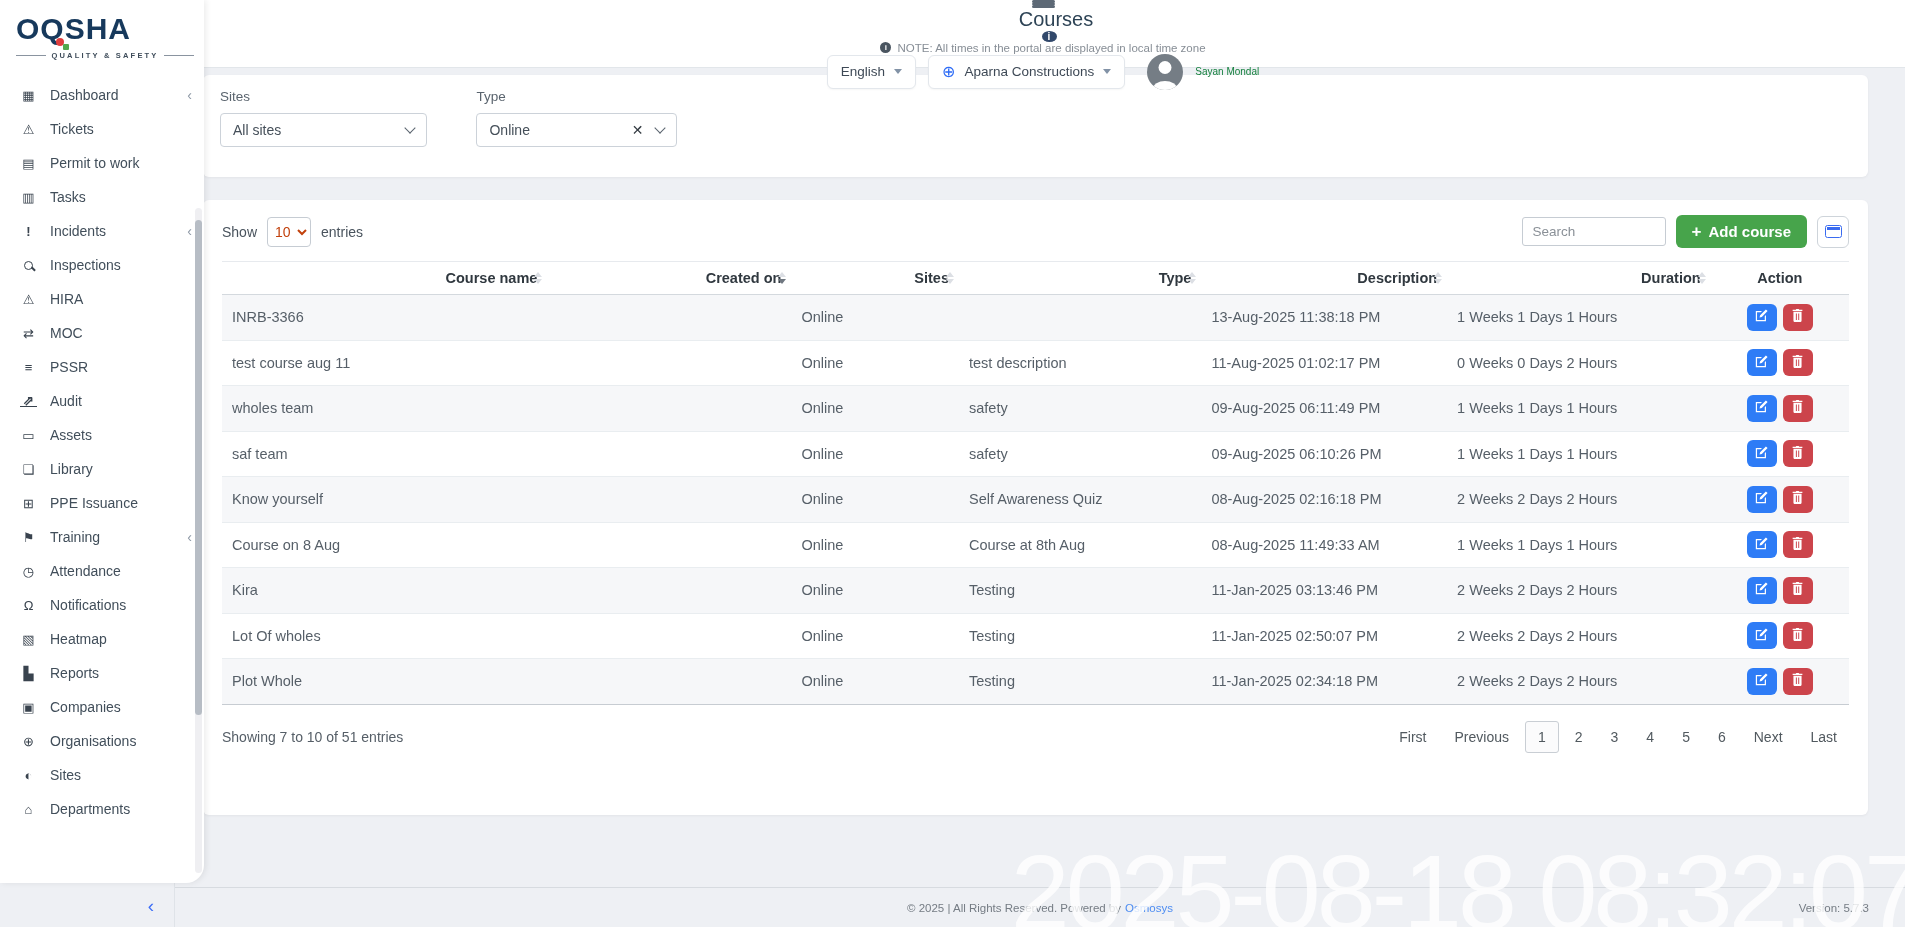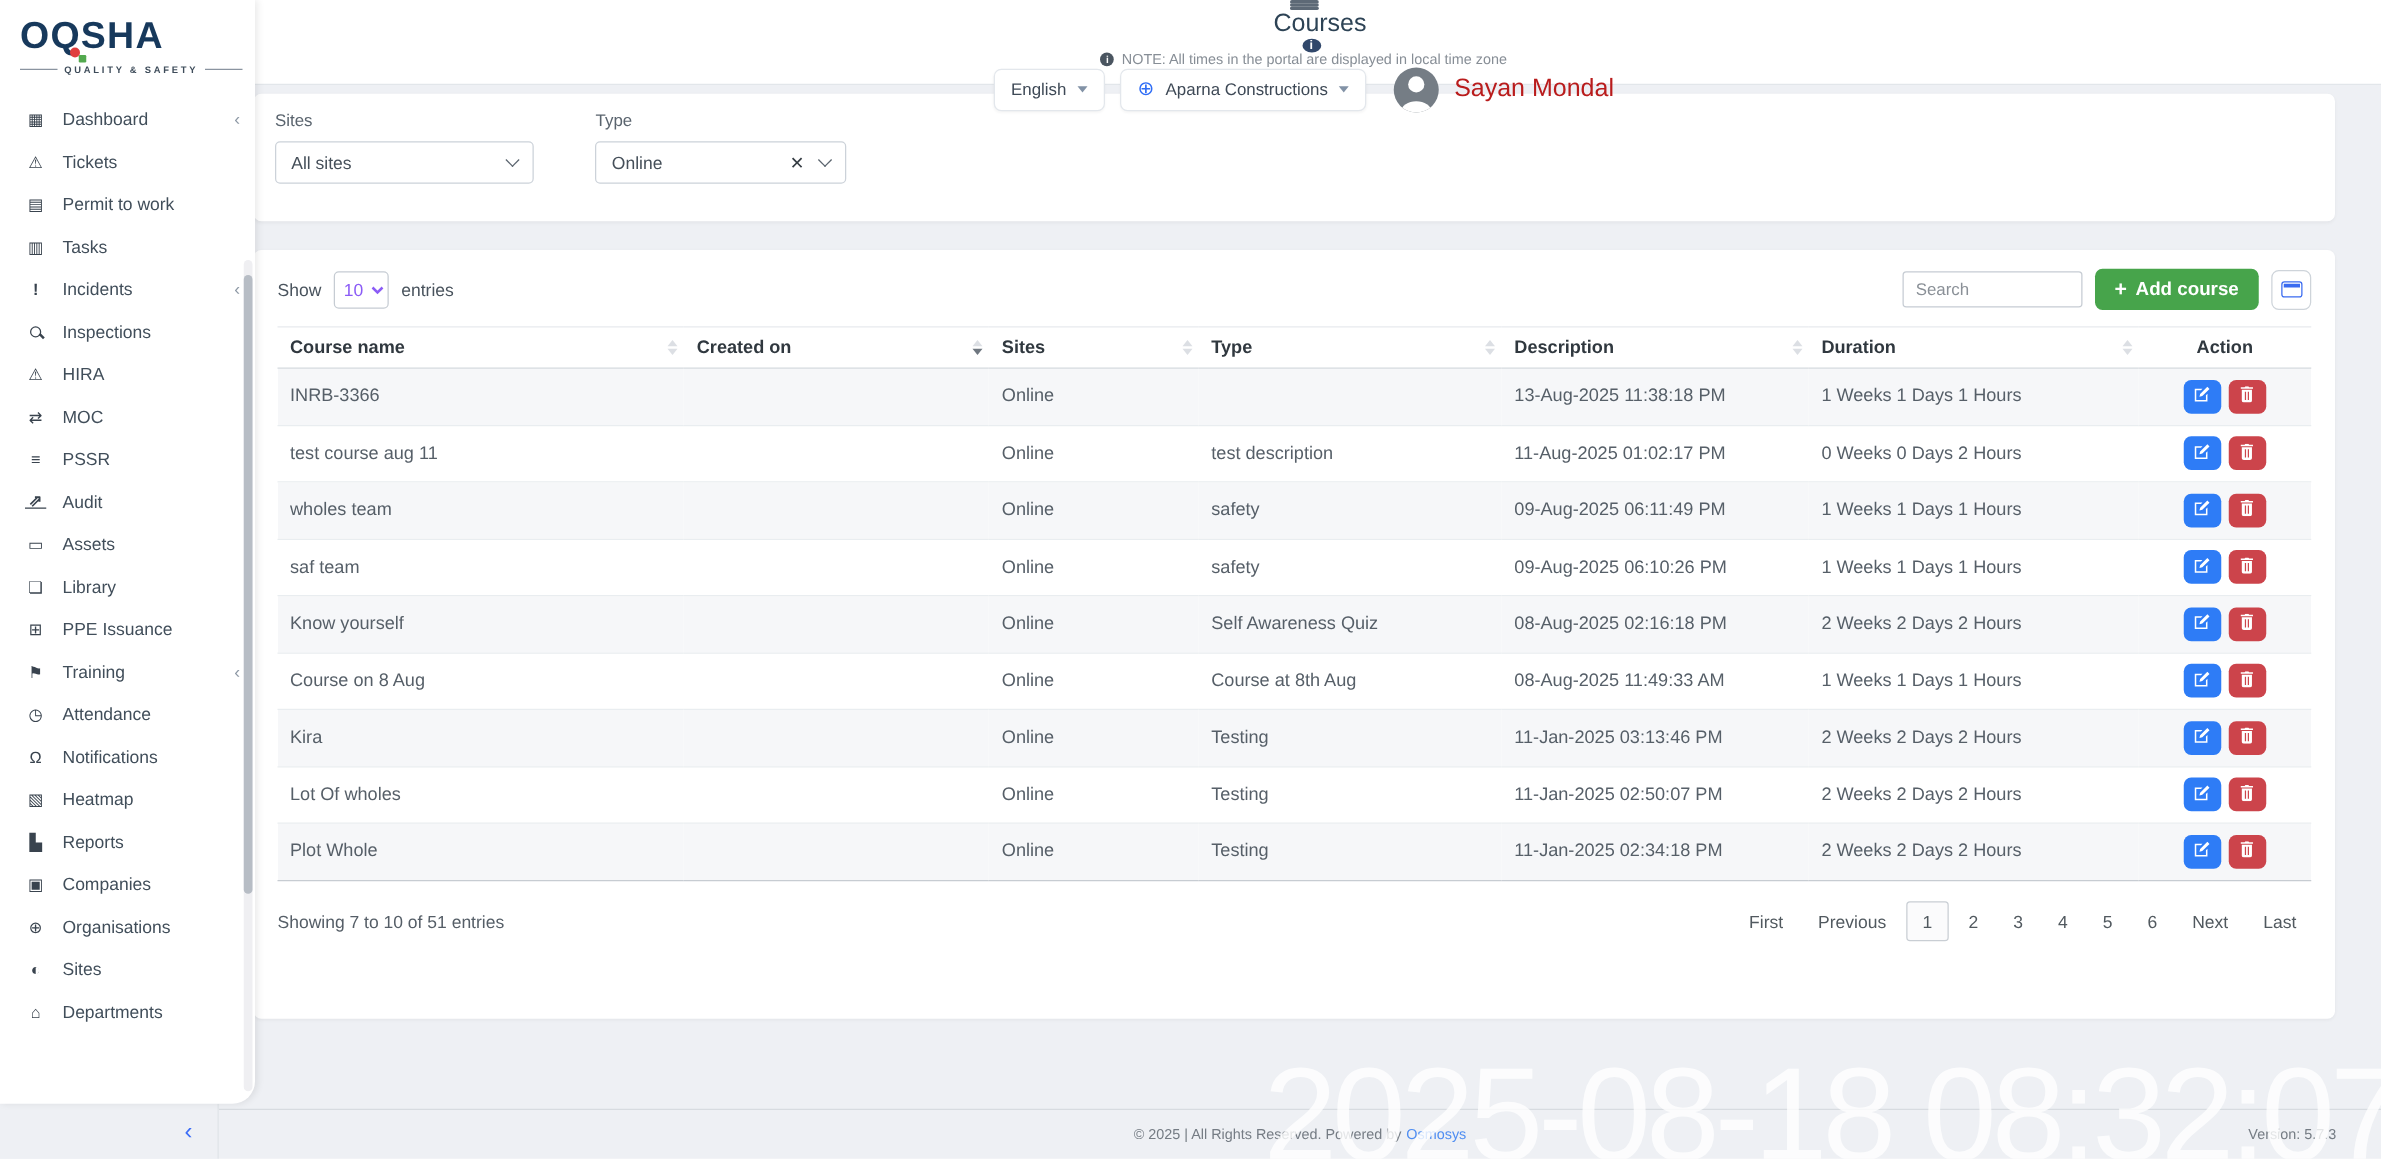--- a/index.html
+++ b/index.html
@@ -51,53 +51,53 @@
   .mini-info::before{content:"i";}
   .top-right{display:flex;align-items:center;gap:12px;}
   .pill{display:flex;align-items:center;gap:9px;background:#fff;border:1px solid #e3e7ec;border-radius:6px;
     height:34px;padding:0 13px;font-size:13.5px;color:#3e4956;box-shadow:0 1px 2px rgba(0,0,0,.04);cursor:pointer;}
   .caret-down{width:0;height:0;border-left:4.5px solid transparent;border-right:4.5px solid transparent;
     border-top:5px solid #8292a6;}
   .globe{color:#2f6df6;font-size:16px;line-height:1;}
   .avatar{width:36px;height:36px;border-radius:50%;background:#757d85;position:relative;overflow:hidden;margin-left:10px;cursor:pointer;}
   .avatar::before{content:"";position:absolute;left:50%;top:7px;transform:translateX(-50%);width:13px;height:13px;border-radius:50%;background:#fff;}
   .avatar::after{content:"";position:absolute;left:50%;bottom:-7px;transform:translateX(-50%);width:24px;height:16px;border-radius:50%;background:#fff;}
-  .user-name{font-size:20px;color:#b91c1c;}
+  .user-name{font-size:10px;color:#15803d;}
   
   .card{position:absolute;background:#fff;border-radius:6px;box-shadow:0 1px 3px rgba(0,0,0,.05);}
   #filters-card{left:203px;top:75px;width:1665px;height:102px;padding:14px 17px;}
   .filter-group{display:inline-block;vertical-align:top;margin-right:45px;}
   .filter-label{font-size:13.5px;color:#5a646e;margin-bottom:9px;}
   .select-box{height:34px;border:1px solid #ccd2d9;border-radius:4px;display:flex;align-items:center;
     padding:0 12px;font-size:14px;color:#454f59;background:#fff;cursor:pointer;}
   .select-box .grow{flex:1;}
   .chev{width:8px;height:8px;border-right:1.6px solid #5a646e;border-bottom:1.6px solid #5a646e;
     transform:rotate(45deg);margin-top:-4px;}
   .clear-x{font-size:14px;color:#343b42;margin-right:13px;line-height:1;cursor:pointer;}
   #table-card{left:203px;top:200px;width:1665px;height:615px;padding:15px 19px 12px;}
   .controls{display:flex;align-items:center;margin-bottom:13px;}
   .show-group{display:flex;align-items:center;gap:10px;font-size:14px;color:#49535d;}
-  .entries-select{height:30px;border:1px solid #c6ccd3;border-radius:4px;font-size:14px;color:#8b5cf6;
+  .entries-select{height:30px;border:1px solid #c6ccd3;border-radius:4px;font-size:14px;color:#c2410c;
     padding:0 3px;background:#fff;font-family:"Liberation Sans",sans-serif;}
   .controls .spacer{flex:1;}
   .search-input{width:144px;height:29px;border:1px solid #c6ccd3;border-radius:3px;padding:0 10px;
     font-size:13.5px;color:#444;margin-right:10px;font-family:"Liberation Sans",sans-serif;outline:none;}
   .search-input::placeholder{color:#8a9097;}
   .add-btn{display:flex;align-items:center;gap:7px;height:33px;background:#47a44b;color:#fff;border:none;
     border-radius:6px;font-size:15px;font-weight:700;padding:0 16px;margin-right:10px;cursor:pointer;
     font-family:"Liberation Sans",sans-serif;}
   .add-plus{font-size:17px;font-weight:700;line-height:1;}
   .colvis-btn{width:32px;height:32px;border:1px solid #ced4da;border-radius:6px;background:#fff;
     display:flex;align-items:center;justify-content:center;cursor:pointer;}
   .colvis-icon{width:17px;height:13px;border:1.7px solid #3a6bf0;border-radius:2.5px;position:relative;}
   .colvis-icon::before{content:"";position:absolute;left:1px;right:1px;top:1px;height:3.2px;background:#3a6bf0;}
   
   table{width:100%;border-collapse:collapse;table-layout:fixed;}
   thead th{border-top:1px solid #e7eaee;border-bottom:1px solid #d4d9de;padding:8px 10px;height:33px;
-    font-size:14.5px;font-weight:700;color:#30383f;text-align:left;position:relative;cursor:pointer;}
+    font-size:14.5px;font-weight:700;color:#30383f;text-align:right;position:relative;cursor:pointer;}
   thead th.action-col{text-align:center;cursor:default;}
   .sorters{position:absolute;right:5px;top:50%;transform:translateY(-50%);display:flex;flex-direction:column;gap:2px;}
   .tri-up{width:0;height:0;border-left:4px solid transparent;border-right:4px solid transparent;border-bottom:5px solid #dcdfe4;}
   .tri-down{width:0;height:0;border-left:4px solid transparent;border-right:4px solid transparent;border-top:5px solid #dcdfe4;}
   th[data-sort="desc"] .tri-down{border-top-color:#6f7780;}
   tbody td{padding:0 10px;height:45.5px;font-size:14.5px;color:#565f68;border-top:1px solid #e9edf0;
     overflow:hidden;white-space:nowrap;text-overflow:ellipsis;}
   tbody tr:nth-child(odd){background:#f6f7f9;}
   tbody tr:last-child td{border-bottom:1.5px solid #c7ccd2;}
   td.action-cell{text-align:center;}

